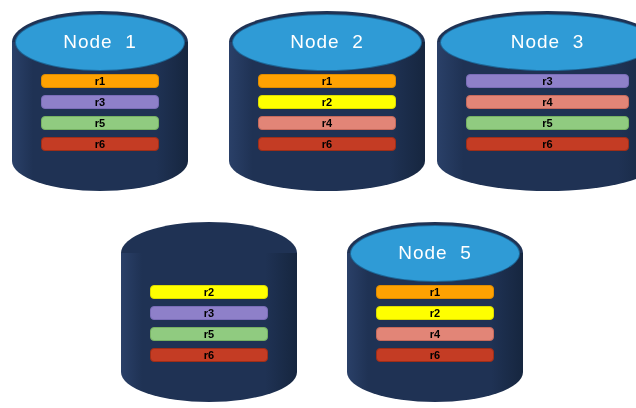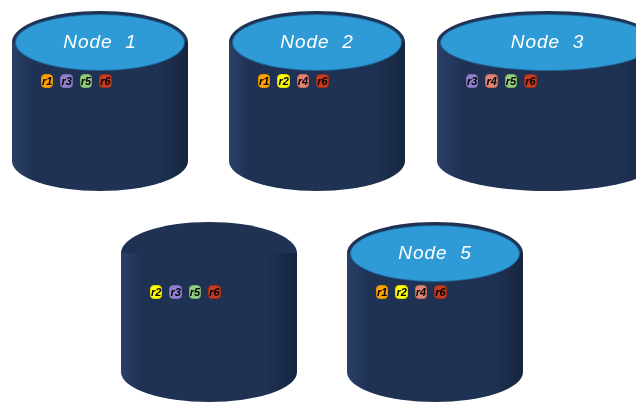--- a/index.html
+++ b/index.html
@@ -58,21 +58,21 @@
     font-size: 19px;
     letter-spacing: 1px;
     white-space: pre;
     margin-top: -2px;
   }
   .bars {
     position: absolute;
     top: 63px; left: 29px; right: 29px;
     z-index: 3;
     display: flex;
-    flex-direction: row;
+    flex-direction: column;
     gap: 7px;
   }
   .replica-bar {
     height: 14px;
     border-radius: 4px;
     border: 1.5px solid;
     box-sizing: border-box;
     display: flex;
     align-items: center;
     justify-content: center;
@@ -80,21 +80,21 @@
   .replica-label {
     color: var(--bar-text-color);
     font-size: 11px;
     font-weight: bold;
     line-height: 1;
   }
 </style>
 </head>
 <body>
 
-<div class="canvas" style="--body-color: #1F3254; --body-color-light: #2A4068; --body-color-dark: #16263F; --top-color: #2F9BD6; --title-color: #FFFFFF; --bar-text-color: #000000; background: rgb(255, 255, 255); font-style: italic;">
+<div class="canvas" style="--body-color: #1F3254; --body-color-light: #2A4068; --body-color-dark: #16263F; --top-color: #2F9BD6; --title-color: #FFFFFF; --bar-text-color: #000000; background: rgb(255, 255, 255);">
 
     <div class="node" style="left: 12px; top: 11px;">
       <div class="cyl-top-back"></div>
       <div class="cyl-body"></div>
       <div class="cyl-ellipse">
         <span class="node-title">Node  1</span>
       </div>
       <div class="bars">
         <div class="replica-bar" style="background: rgb(255, 162, 2); border-color: rgb(222, 140, 0);">
           <span class="replica-label">r1</span>
@@ -104,21 +104,21 @@
         </div>
         <div class="replica-bar" style="background: rgb(144, 203, 128); border-color: rgb(118, 177, 99);">
           <span class="replica-label">r5</span>
         </div>
         <div class="replica-bar" style="background: rgb(196, 60, 36); border-color: rgb(158, 46, 24);">
           <span class="replica-label">r6</span>
         </div>
       </div>
     </div>
 
-    <div class="node" style="left: 229px; top: 11px;">
+    <div class="node" style="left: 229px; top: 11px; padding-left: 20px;">
       <div class="cyl-top-back"></div>
       <div class="cyl-body"></div>
       <div class="cyl-ellipse">
         <span class="node-title">Node  2</span>
       </div>
       <div class="bars">
         <div class="replica-bar" style="background: rgb(255, 162, 2); border-color: rgb(222, 140, 0);">
           <span class="replica-label">r1</span>
         </div>
         <div class="replica-bar" style="background: rgb(255, 255, 0); border-color: rgb(220, 220, 0);">

